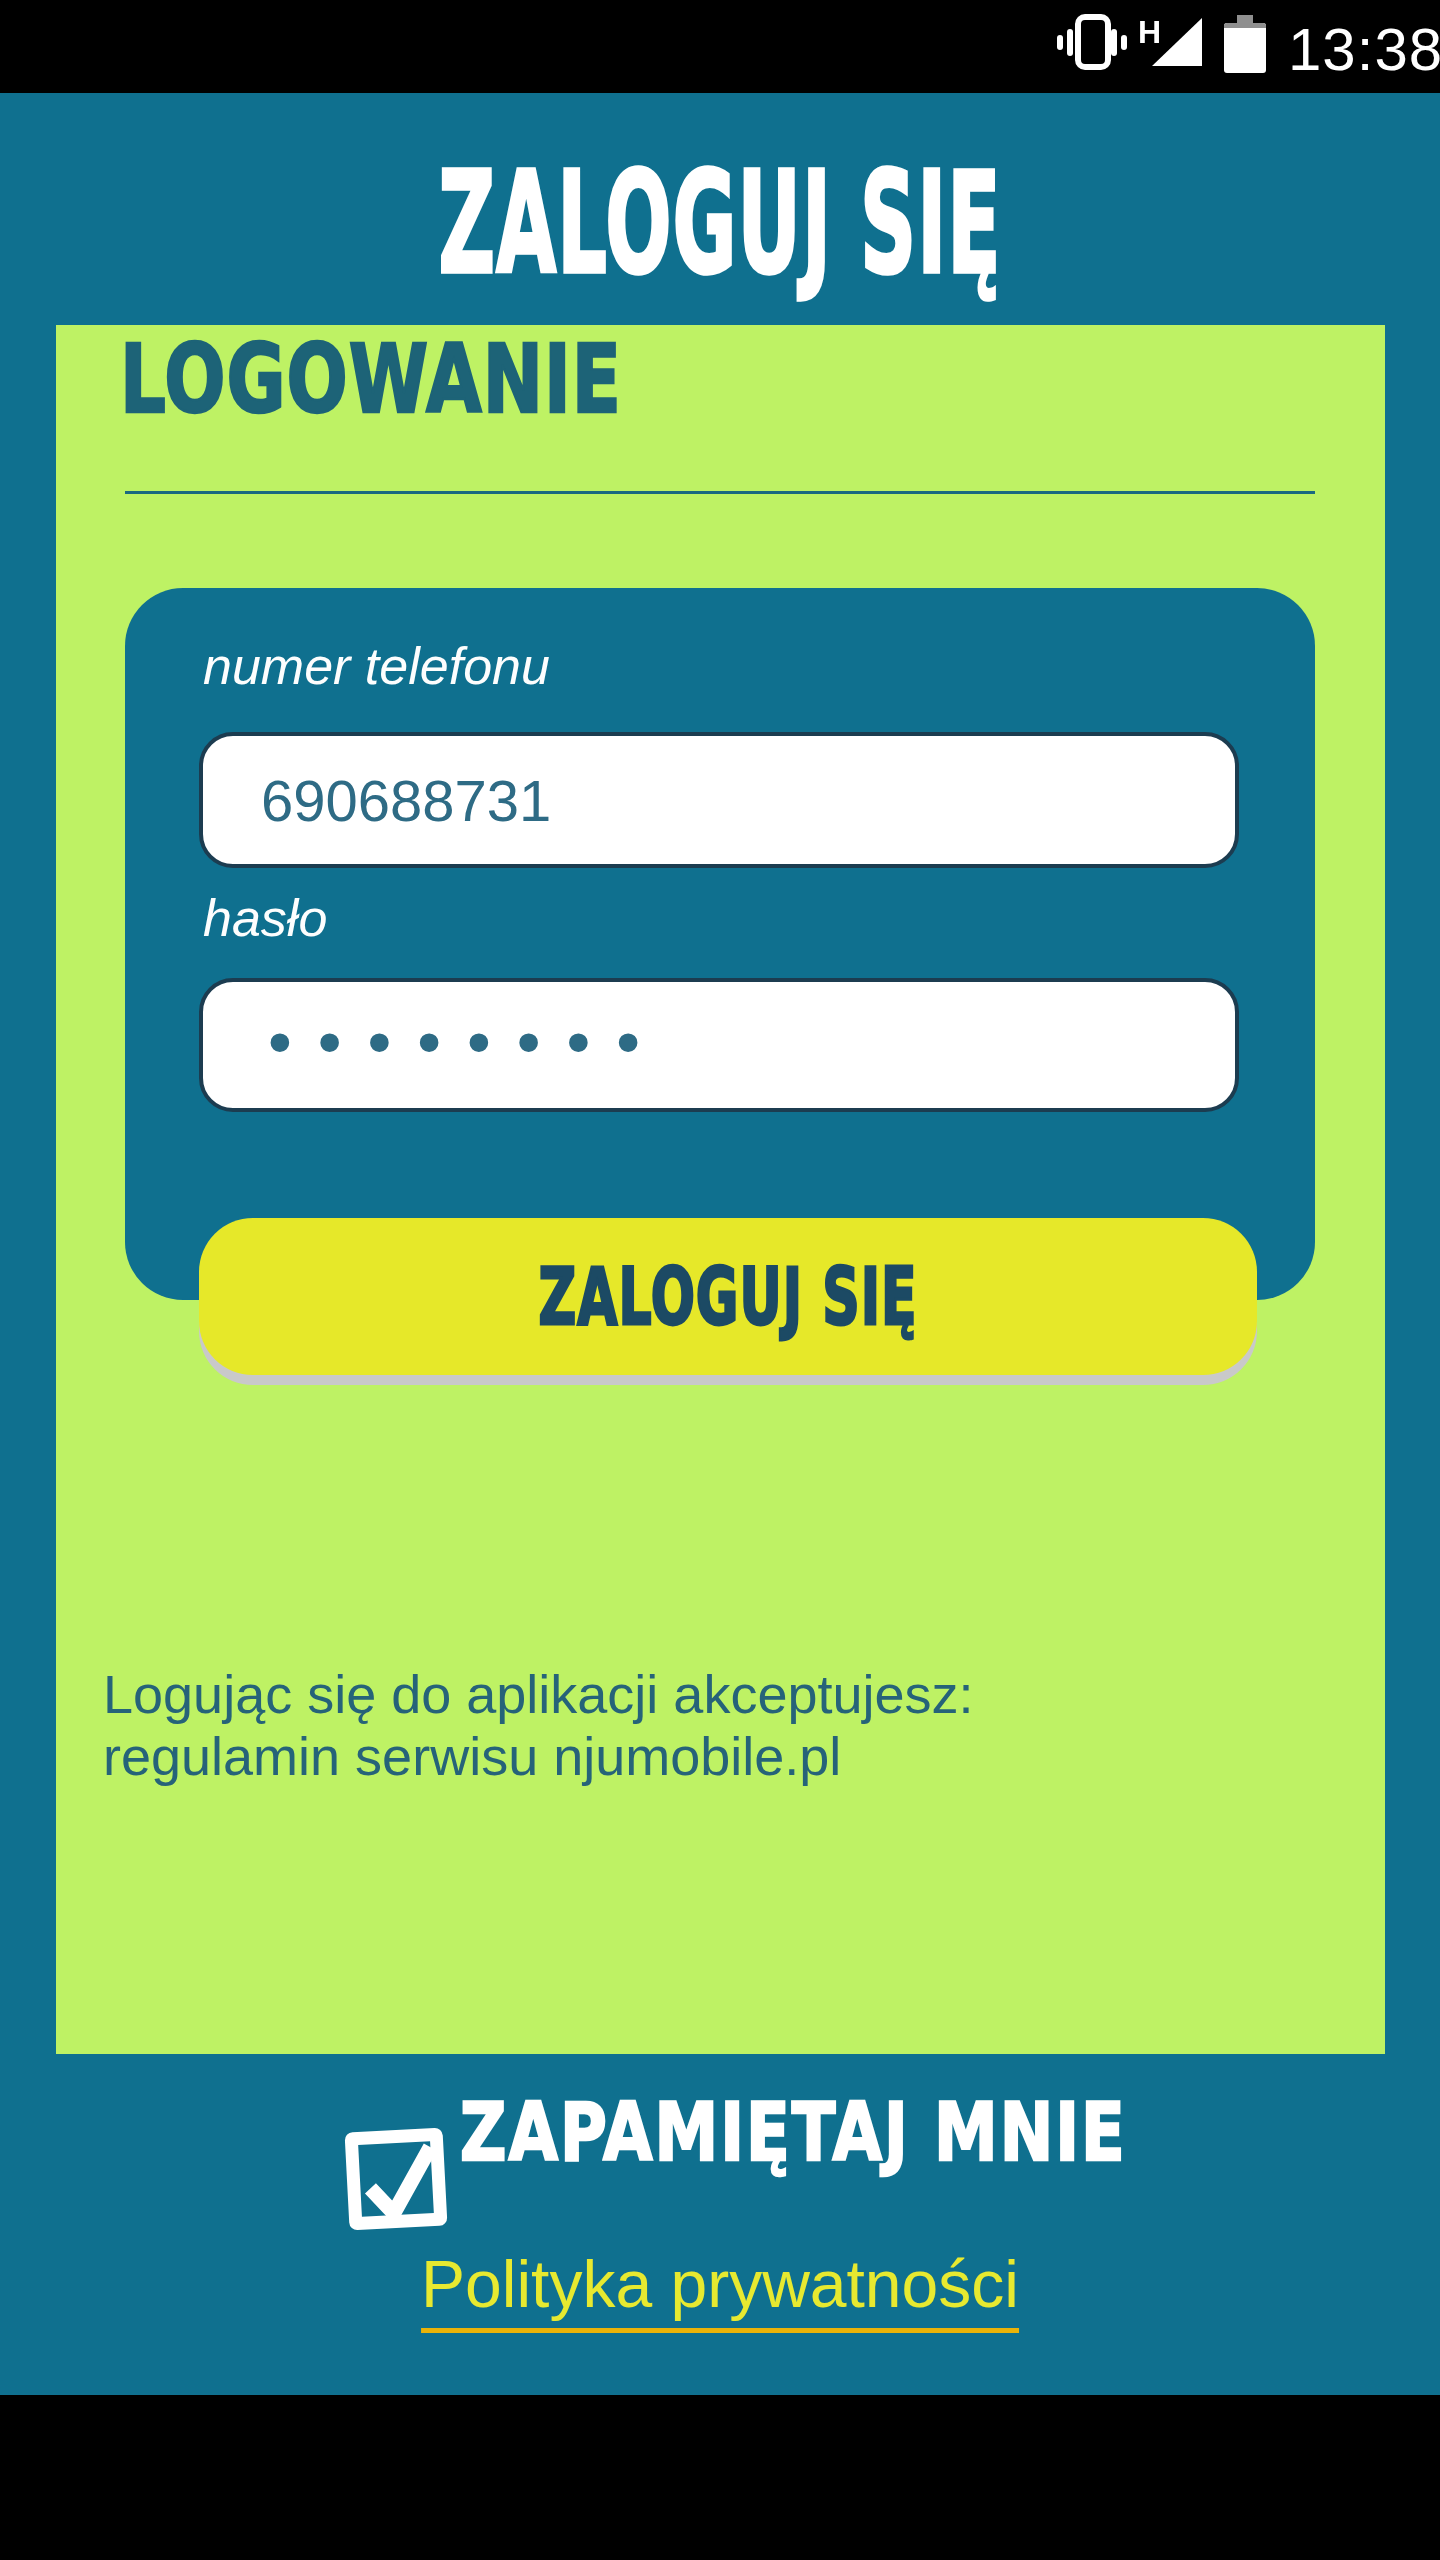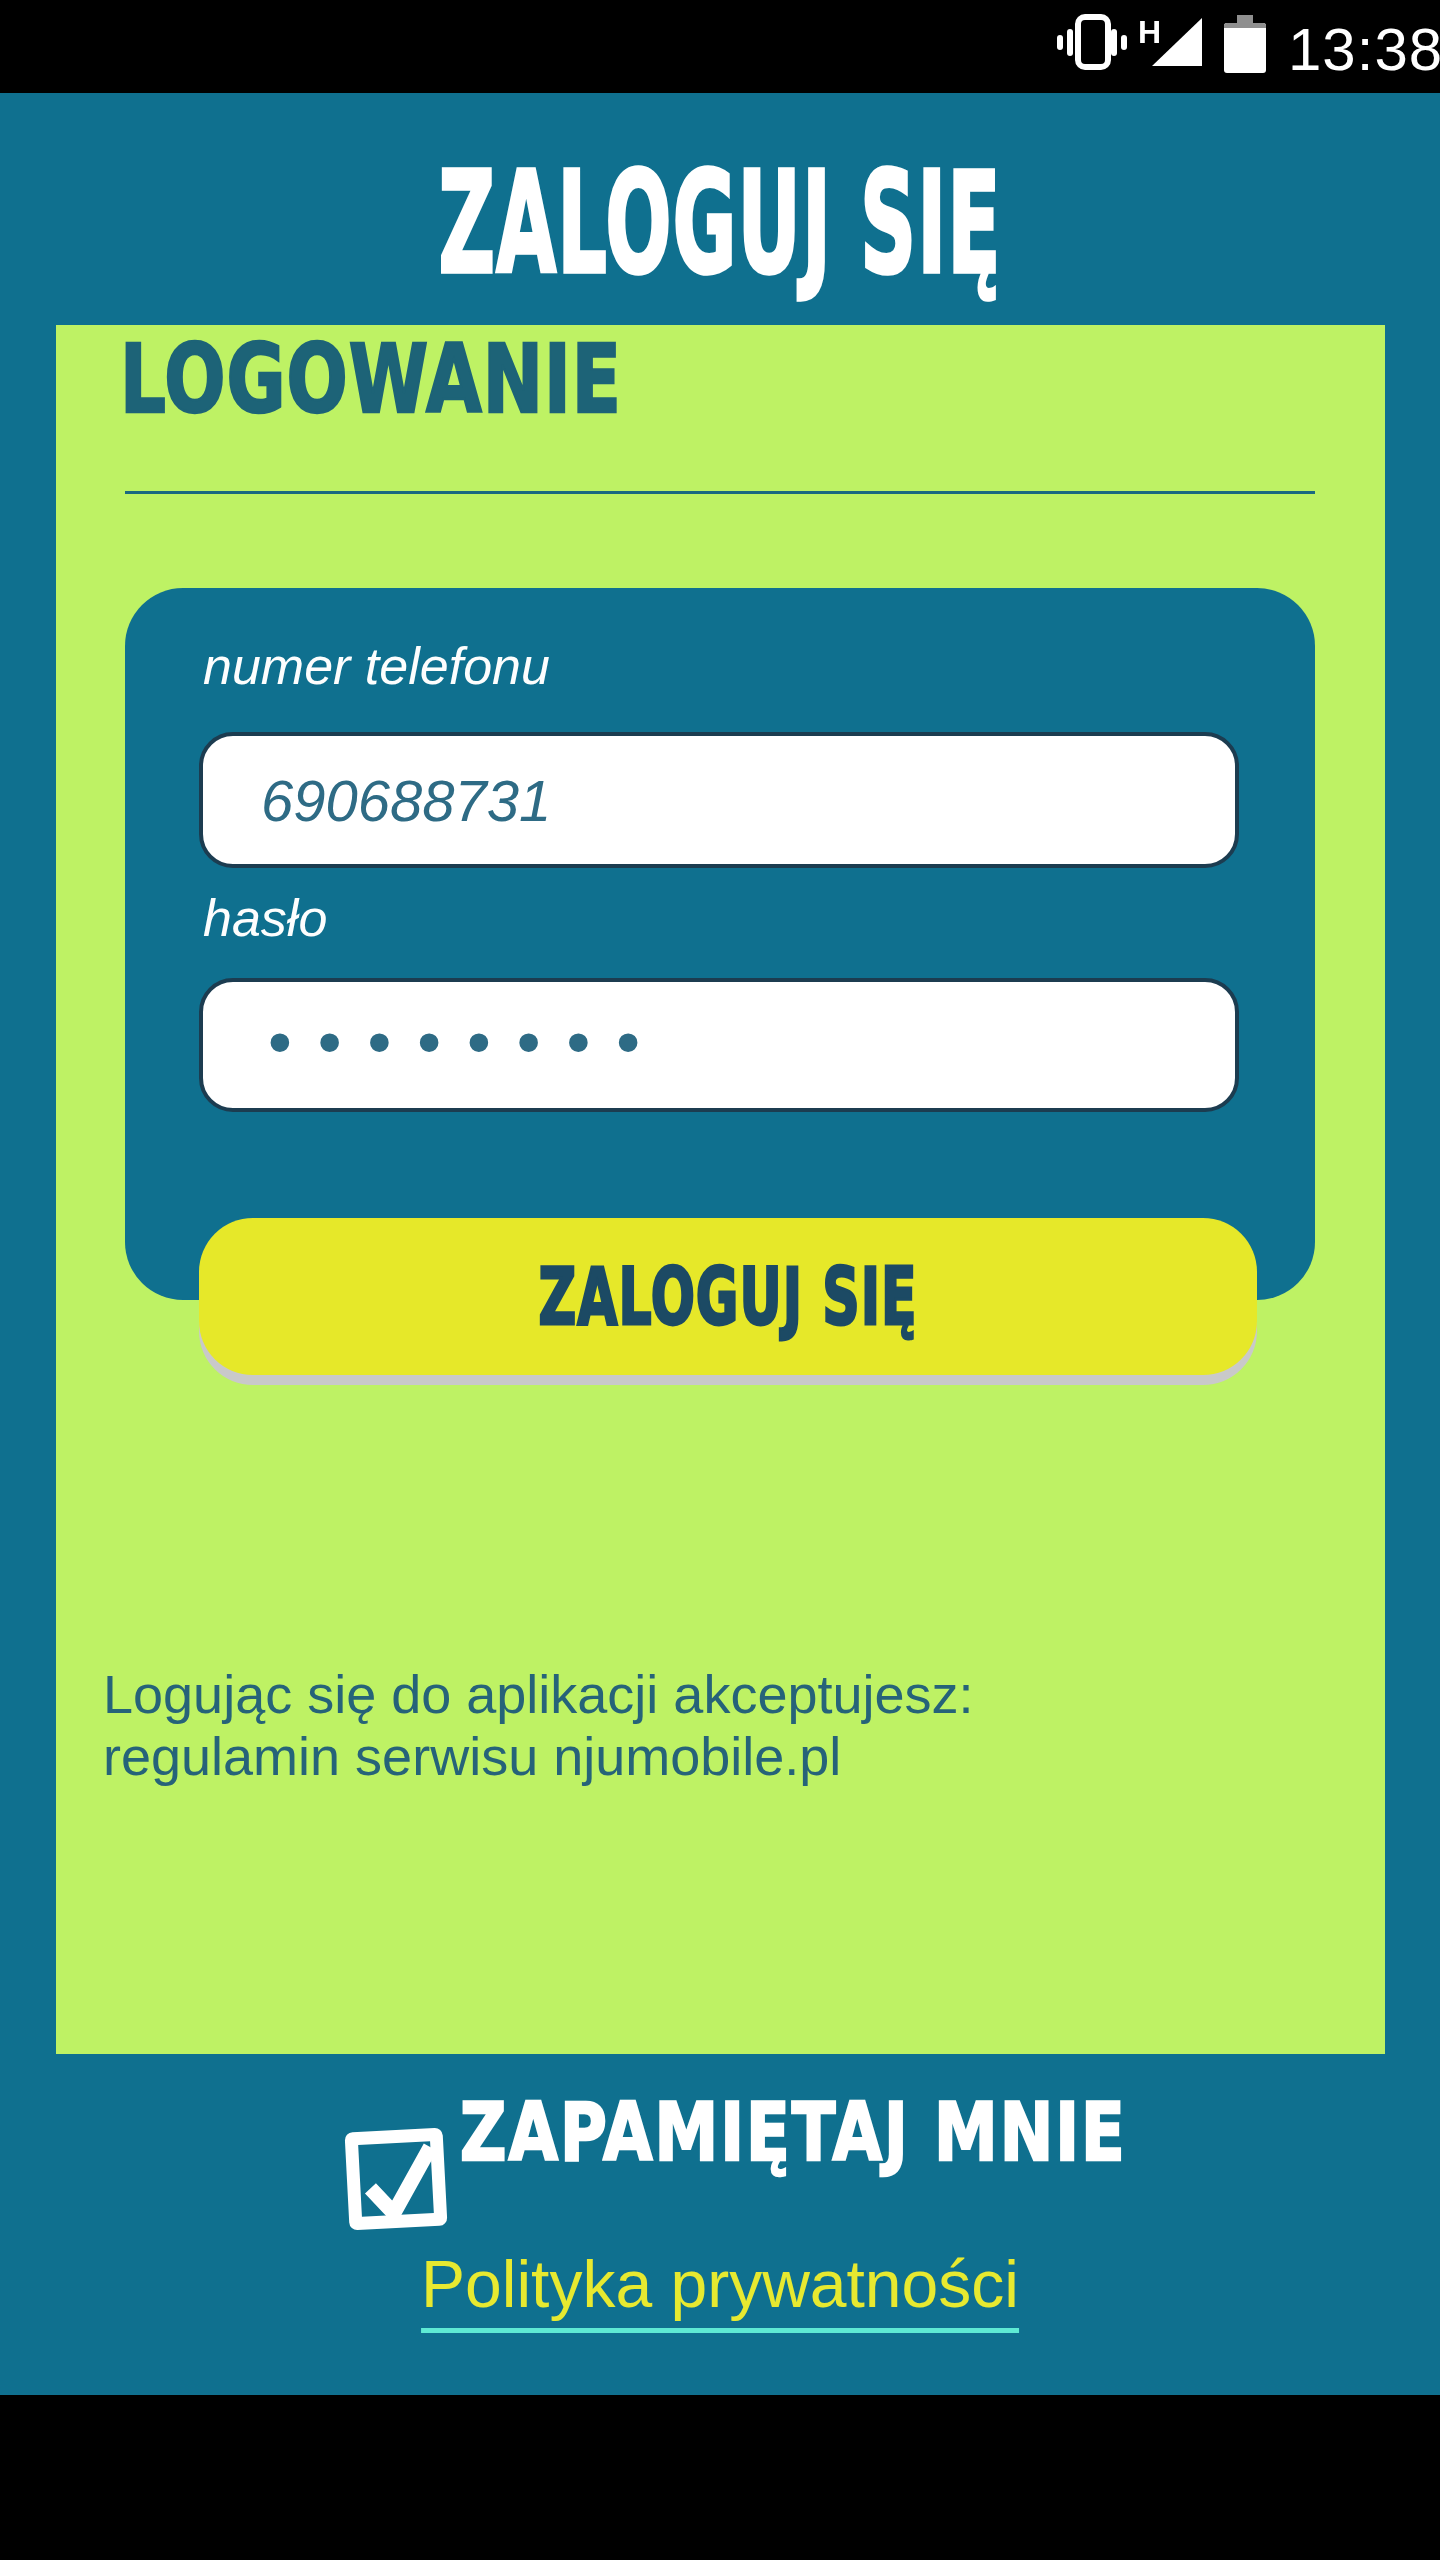--- a/index.html
+++ b/index.html
@@ -57,21 +57,21 @@
   .panel {
     position:absolute; left:69px; top:263px; width:1190px; height:712px;
     background:#0F708F; border-radius:58px;
   }
   .field-label { position:absolute; left:78px; color:#FDFEFE; font-size:52px;font-style:italic; }
   .lbl-phone { top:48px; }
   .lbl-pass  { top:300px;text-align:right; }
   .text-input {
     position:absolute; left:74px; width:1040px; height:136px;
     background:#FFFFFF; border:4px solid #1C3C50; border-radius:34px;
-    display:flex; align-items:center;font-style:italic;
+    display:flex; align-items:center;
   }
   .input-phone { top:144px; }
   .input-pass  { top:390px; height:134px; }
   .input-value { padding-left:58px; font-size:58px; color:#2E6B85; }
   .input-dots  { padding-left:58px; font-size:64px; letter-spacing:12px; color:#2E6B85;
                  font-family:"DejaVu Sans", sans-serif; }
 
   
   .btn {
     position:absolute; background:#E6E829; border-radius:54px;
@@ -97,21 +97,21 @@
   }
   .checkbox svg { position:absolute; left:-4px; top:-6px; overflow:visible; }
   .remember-label {
     position:absolute; left:460px; top:2086px; color:#FFFFFF;
     font-size:64px; letter-spacing:2px;
     transform:scaleY(1.25); transform-origin:top left;
   }
   .privacy-link {
     position:absolute; left:50%; top:2246px; transform:translateX(-50%);
     color:#E7E930; font-size:66px;
-    border-bottom:5px solid #5eead4; padding-bottom:6px;
+    border-bottom:5px solid #eab308; padding-bottom:6px;
     cursor:pointer; white-space:nowrap;
   }
 
   
   .nav-bar { position:absolute; left:0; top:2395px; width:1440px; height:165px; background:#000; }
 </style>
 </head>
 <body>
 
 <div class="screen">

